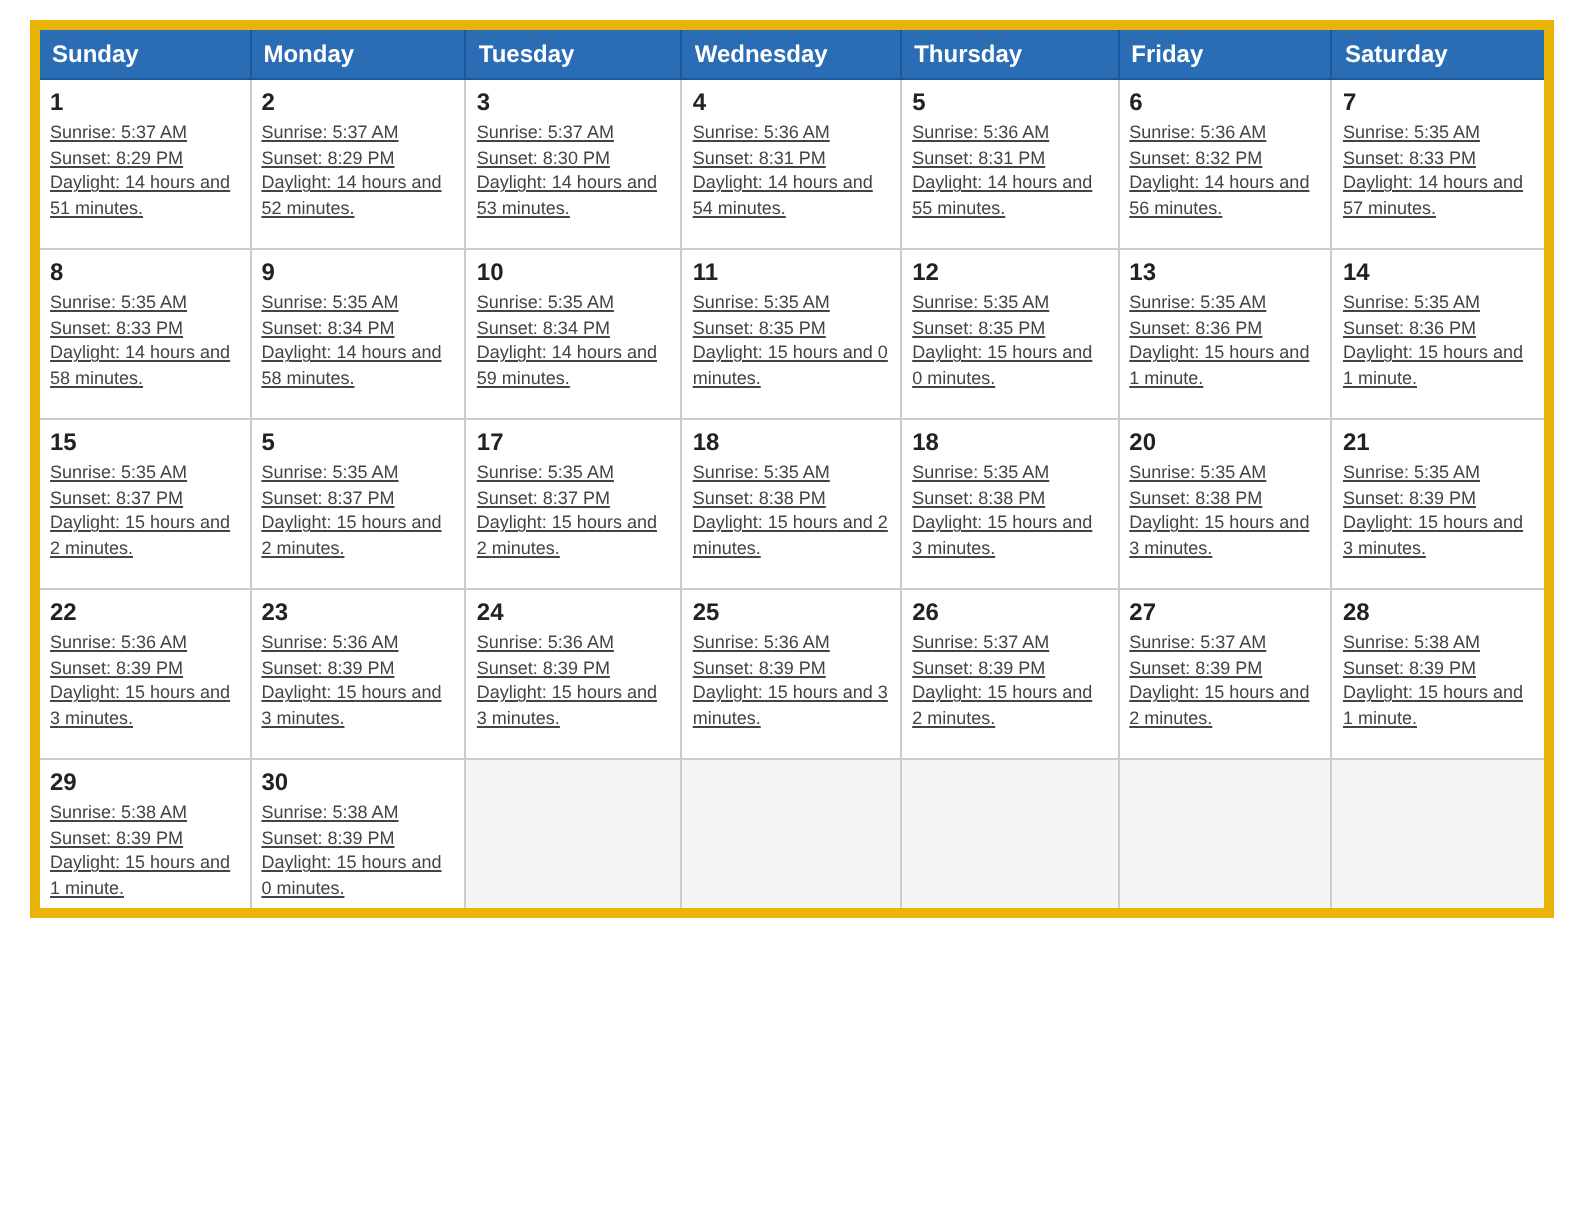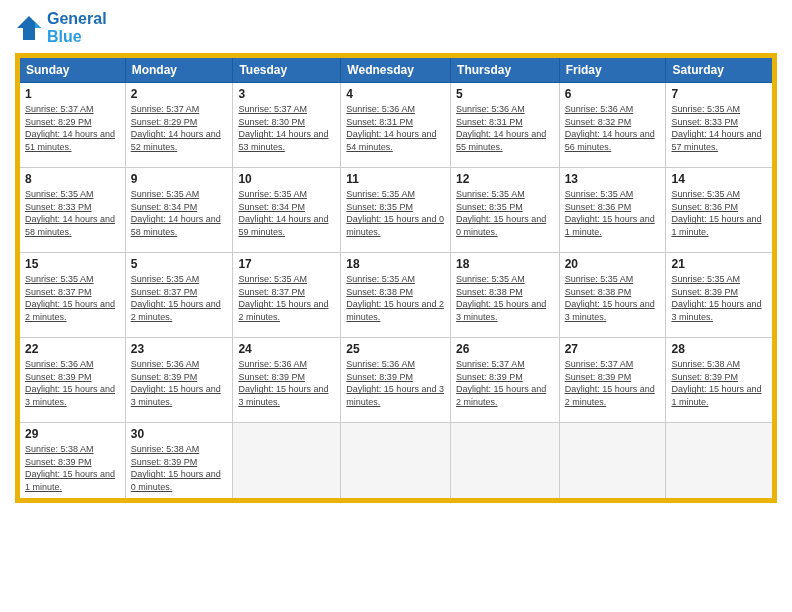--- a/index.html
+++ b/index.html
@@ -93,38 +93,20 @@
       text-decoration: underline;
     }
     tr:last-child td {
       height: 70px;
     }
   </style>
 </head>
 <body>
 
 <div class="page">
-  <div class="header">
-    <div class="logo">
-      <svg class="logo-icon" viewBox="0 0 28 28">
-        <rect x="0" y="0" width="28" height="28" fill="white"></rect>
-        <polygon points="14,2 26,14 20,14 20,26 8,26 8,14 2,14" fill="#1a6cb5"></polygon>
-        <polygon points="20,8 26,14 20,14" fill="#2a9de0"></polygon>
-      </svg>
-      <div>
-        <div class="logo-text">
-          <span>General</span><br><span style="color:#2a9de0">Blue</span>
-        </div>
-      </div>
-    </div>
-    <div class="title-block">
-      <div class="month-title"></div>
-      <div class="subtitle"></div>
-    </div>
-  </div>
 
   <table class="calendar">
     <thead>
       <tr>
         <th>Sunday</th>
         <th>Monday</th>
         <th>Tuesday</th>
         <th>Wednesday</th>
         <th>Thursday</th>
         <th>Friday</th>

